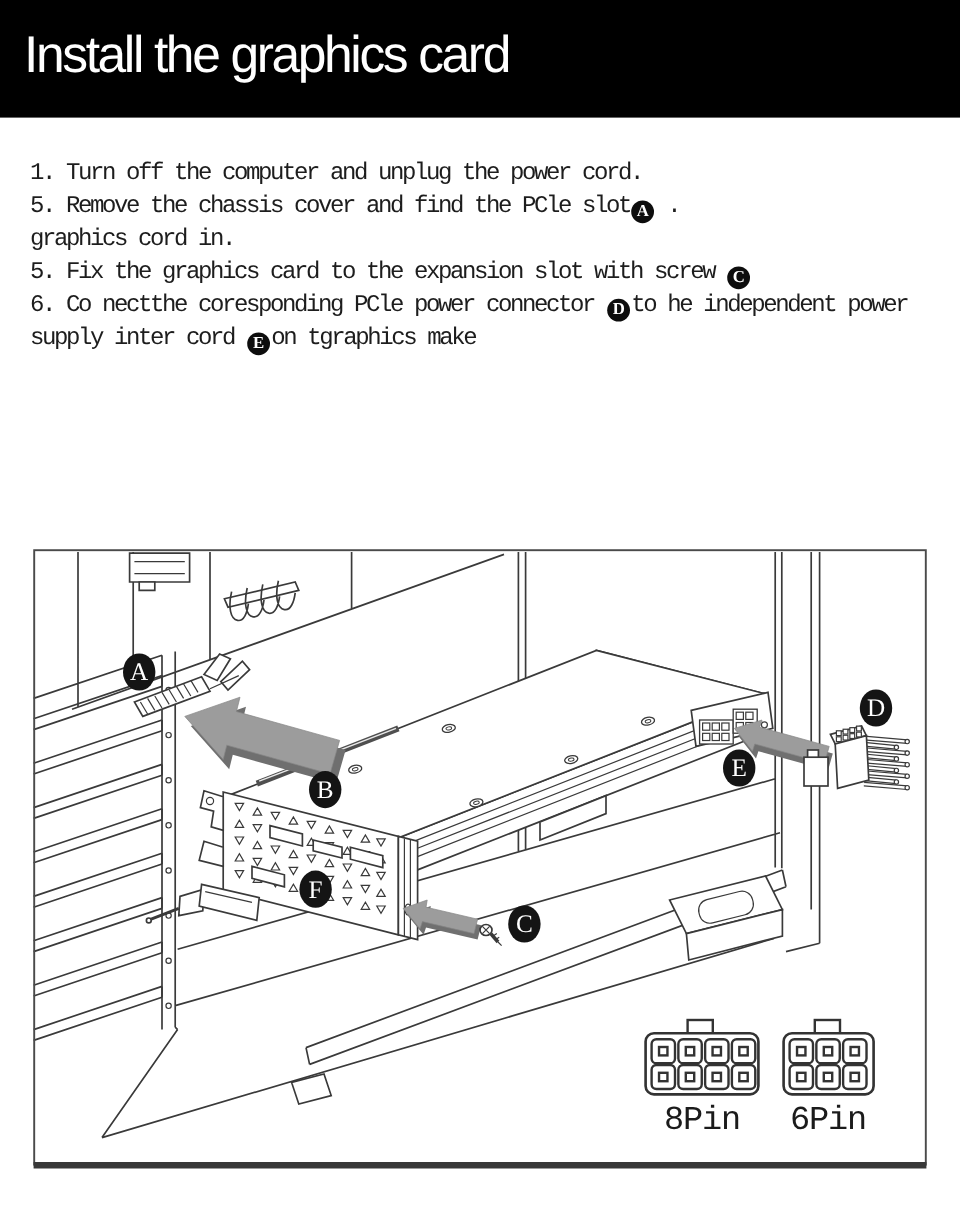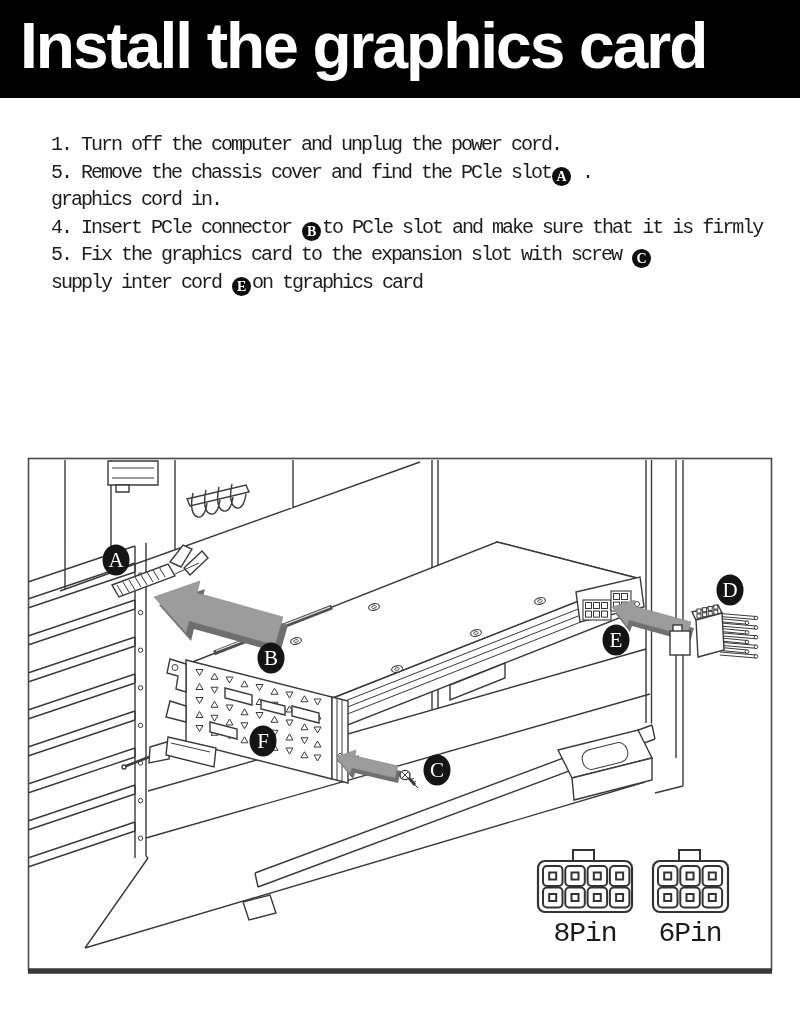--- a/index.html
+++ b/index.html
@@ -5,28 +5,28 @@
   html,body { margin:0; padding:0; }
   body {
     width:800px; height:1011px; background:#ffffff; position:relative;
     overflow:hidden; font-family:"Liberation Sans", sans-serif;
   }
   .header {
     position:absolute; left:0; top:0; width:800px; height:98px;
     background:#000000; display:flex; align-items:center;
   }
   .header h1 {
-    margin:0 0 6px 20px; color:#ffffff; font-size:64px; font-weight:bold;
+    margin:0 0 6px 20px; color:#ffffff; font-size:43px; font-weight:normal;
     letter-spacing:-2px; font-family:"Liberation Sans", sans-serif; white-space:nowrap;
   }
   #instructions {
     position:absolute; left:25px; top:133px; width:760px; color:#1d1d1d;
     font-family:"Liberation Mono", monospace; font-size:20px; letter-spacing:-2px;
   }
-  .line { height:27.5px; white-space:pre;margin-left:26px; }
+  .line { height:27.5px; white-space:pre; }
   .circ {
     display:inline-block; width:19px; height:19px; border-radius:50%;
     background:#0d0d0d; color:#ffffff; font-family:"Liberation Serif", serif;
     font-size:14px; font-weight:bold; line-height:19px; text-align:center;
     vertical-align:-3px; letter-spacing:0; margin:0 1px;
   }
   #diagram-svg { position:absolute; left:0; top:0; }
   .ln   { stroke:#3a3a3a; stroke-width:1.4; fill:none; }
   .lnw  { stroke:#3a3a3a; stroke-width:1.4; fill:#ffffff; }
   .thin { stroke:#3a3a3a; stroke-width:1; fill:none; }
@@ -37,23 +37,23 @@
 <body>
 
 <div class="header">
   <h1>Install the graphics card</h1>
 </div>
 
 <div id="instructions">
     <div class="line"><span>1. Turn off the computer and unplug the power cord.</span></div>
     <div class="line"><span>5. Remove the chassis cover and find the PCle slot</span><span class="circ">A</span><span> .</span></div>
     <div class="line"><span>graphics cord in.</span></div>
-    <div class="line"><span>4. Insert PCle connector </span><span class="circ">B</span><span>to PCle slot and make sure that it is firmly</span></div>
     <div class="line"><span>5. Fix the graphics card to the expansion slot with screw </span><span class="circ">C</span></div>
-    <div class="line"><span>supply inter cord </span><span class="circ">E</span><span>on tgraphics card</span></div>
+    <div class="line"><span>6. Co nectthe coresponding PCle power connector </span><span class="circ">D</span><span>to he independent power</span></div>
+    <div class="line"><span>supply inter cord </span><span class="circ">E</span><span>on tgraphics make</span></div>
   </div>
 
 <svg id="diagram-svg" width="800" height="1011" viewBox="0 0 800 1011">
 
   <g>
 
     <path class="ln" d="
       M60,591 L420,462
       M65,460 V589 M111,460 V573 M175,460 V550 M293,460 V508
       M432,460 V710 M438,460 V708

